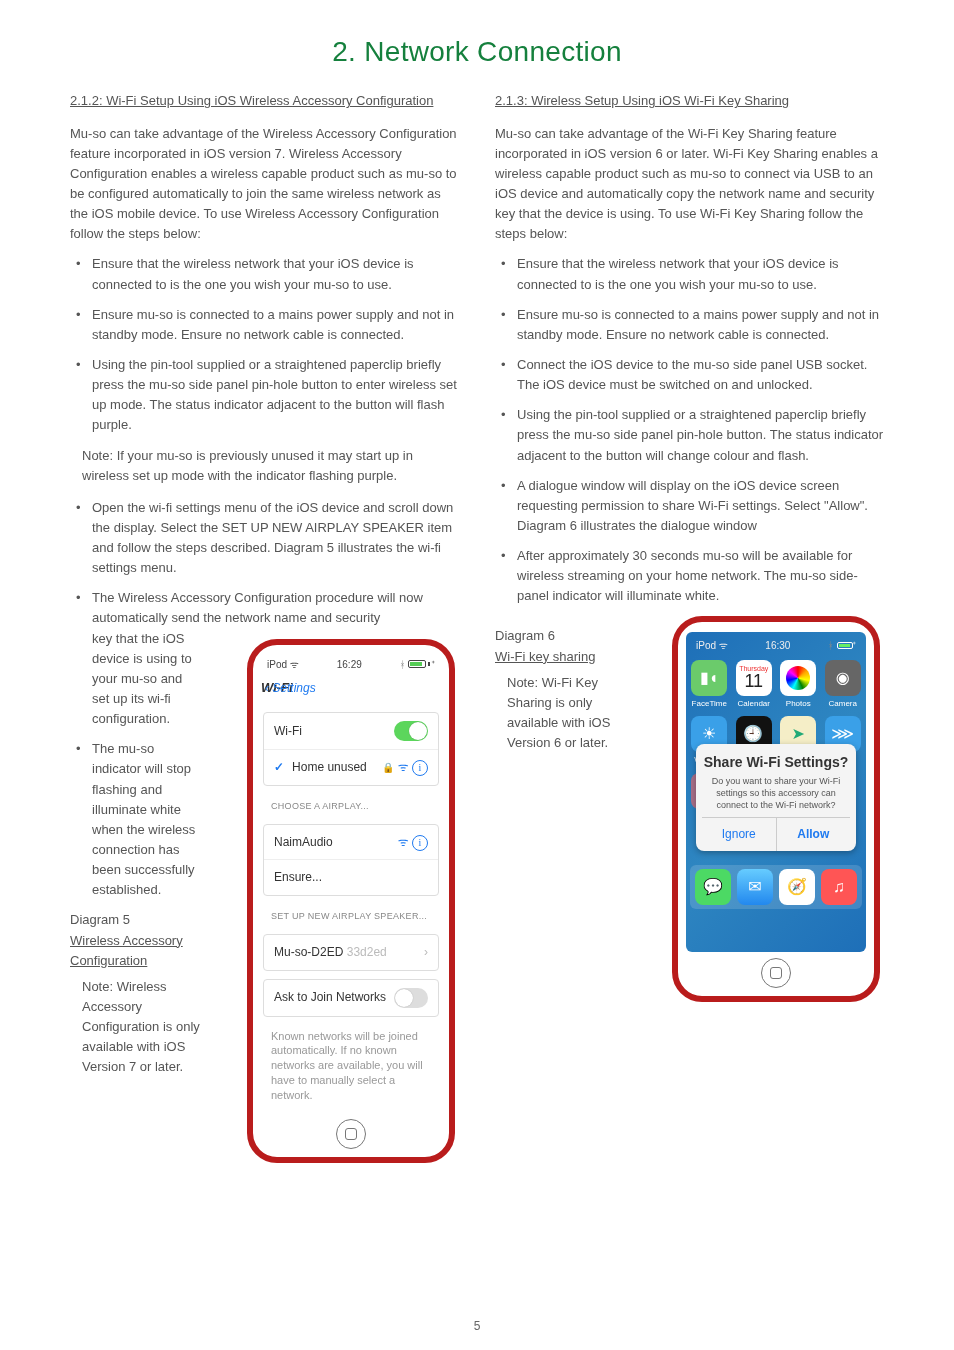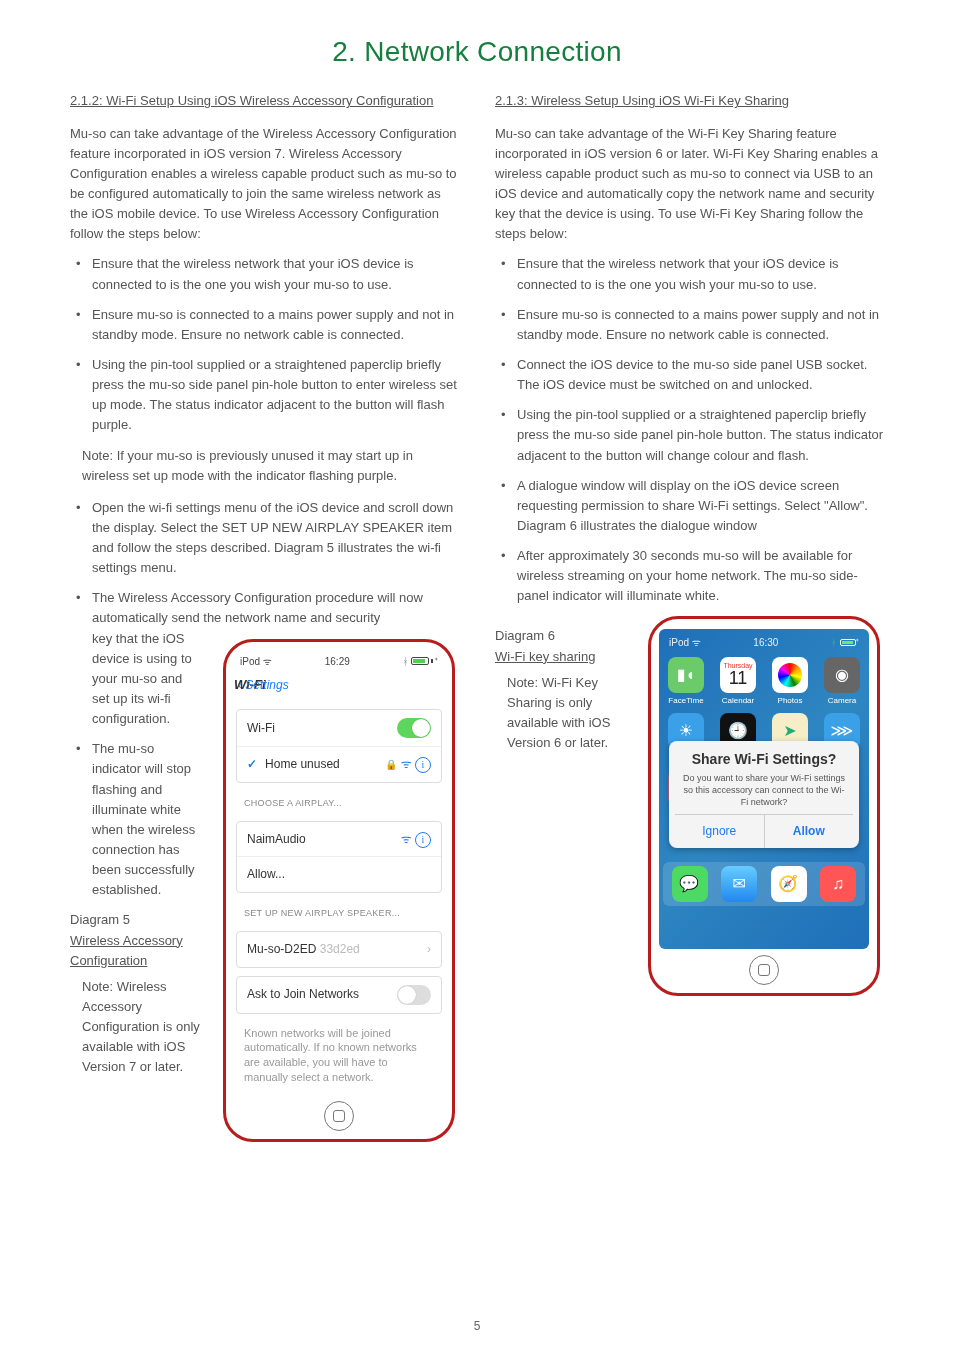--- a/index.html
+++ b/index.html
@@ -53,22 +53,22 @@
 
   .row-after-key {
     display: flex;
     gap: 18px;
   }
   .left-narrow { flex: 0 0 132px; }
   .phone-wrap { flex: 1; display:flex; justify-content:flex-end; padding-right:4px; }
 
   
   .phone {
-    width: 232px;
-    border: 3px solid #b91c1c;
+    width: 208px;
+    border: 6px solid #b91c1c;
     border-radius: 30px;
     padding: 10px 8px 8px 8px;
     background: #fff;
     font-size: 11px;
     color: #333;
   }
   .phone .statusbar {
     display: flex;
     align-items: center;
     justify-content: space-between;
@@ -235,21 +235,21 @@
             </div>
           </div>
 
           <div class="sect-head">CHOOSE A AIRPLAY...</div>
           <div class="card">
             <div class="crow">
               <span>NaimAudio</span>
               <span><span class="sig">ᯤ</span> <span class="info-i">i</span></span>
             </div>
             <div class="crow">
-              <span>Allow...</span>
+              <span>Ensure...</span>
               <span></span>
             </div>
           </div>
 
           <div class="sect-head">SET UP NEW AIRPLAY SPEAKER...</div>
           <div class="card">
             <div class="crow">
               <span><span style="font-weight:500">Mu-so-D2ED</span> <span style="color:#bbb">33d2ed</span></span>
               <span class="chev">›</span>
             </div>

